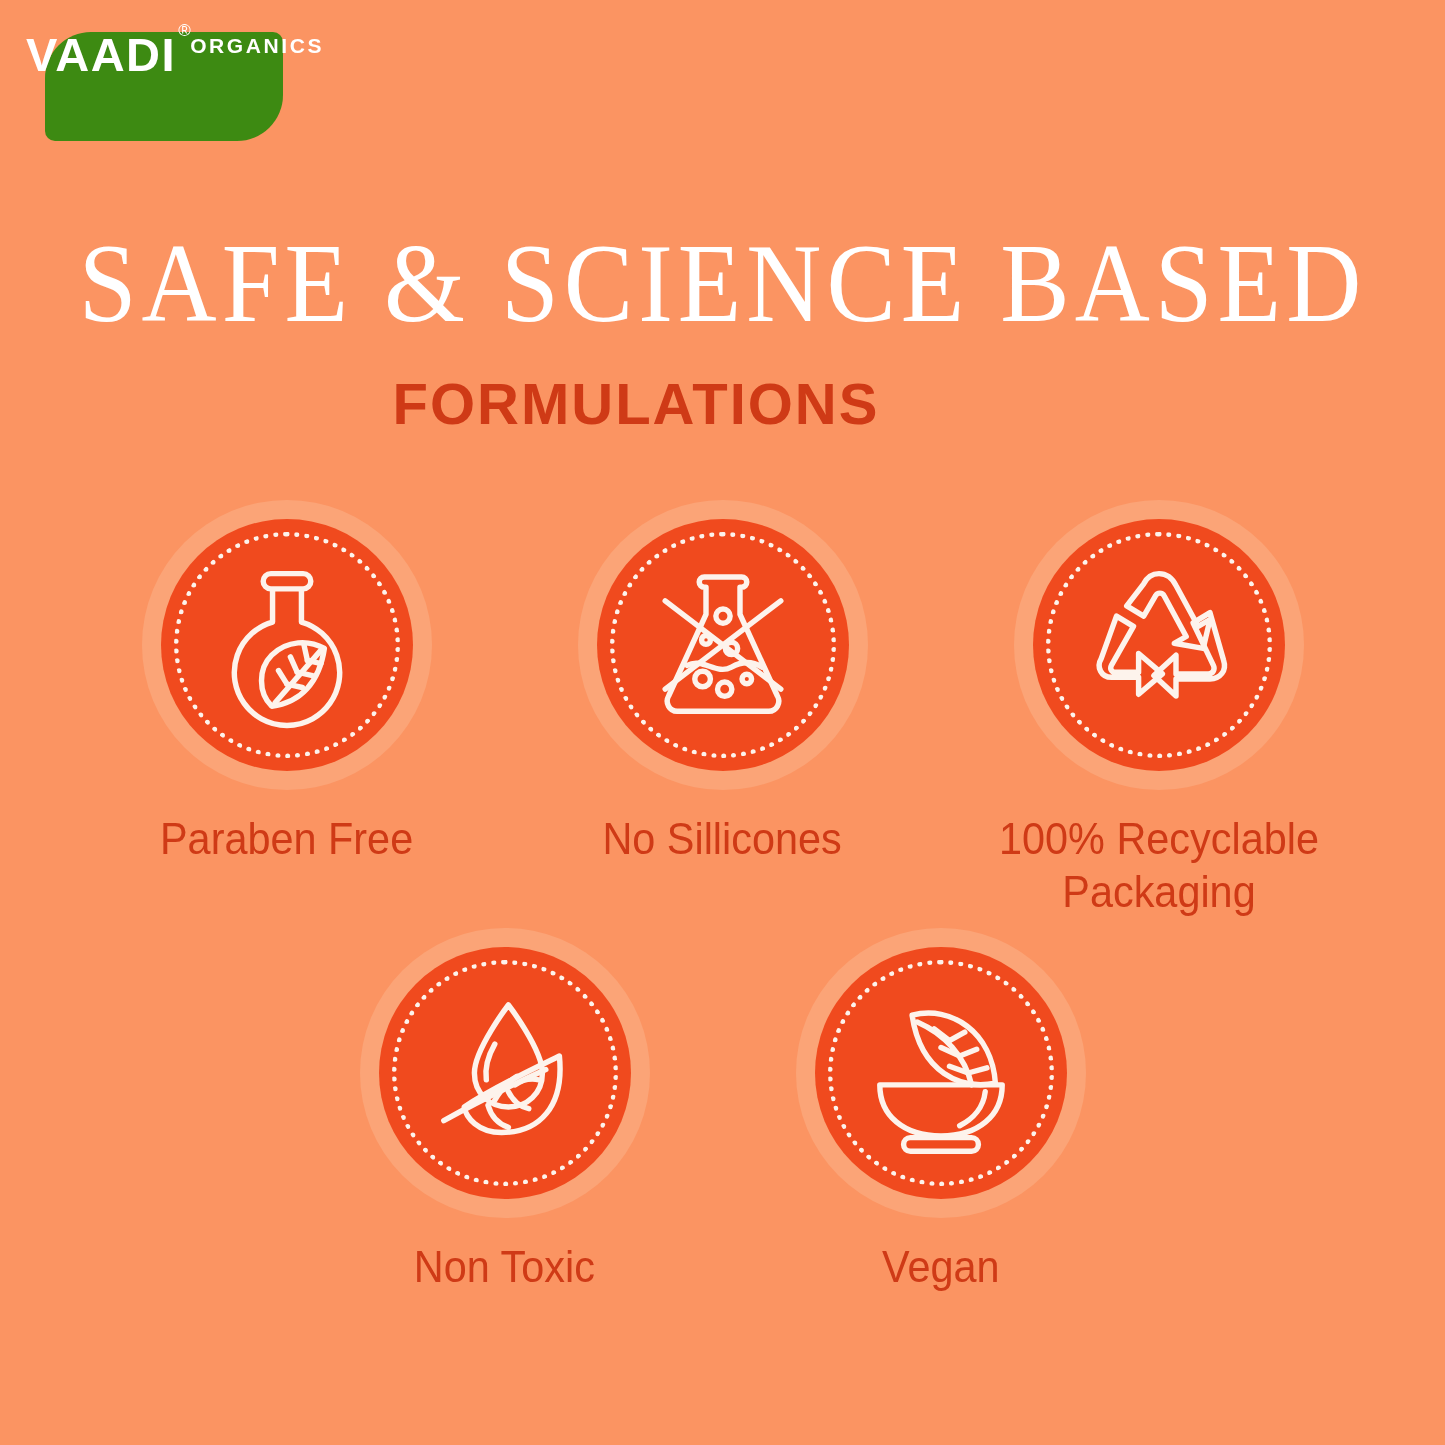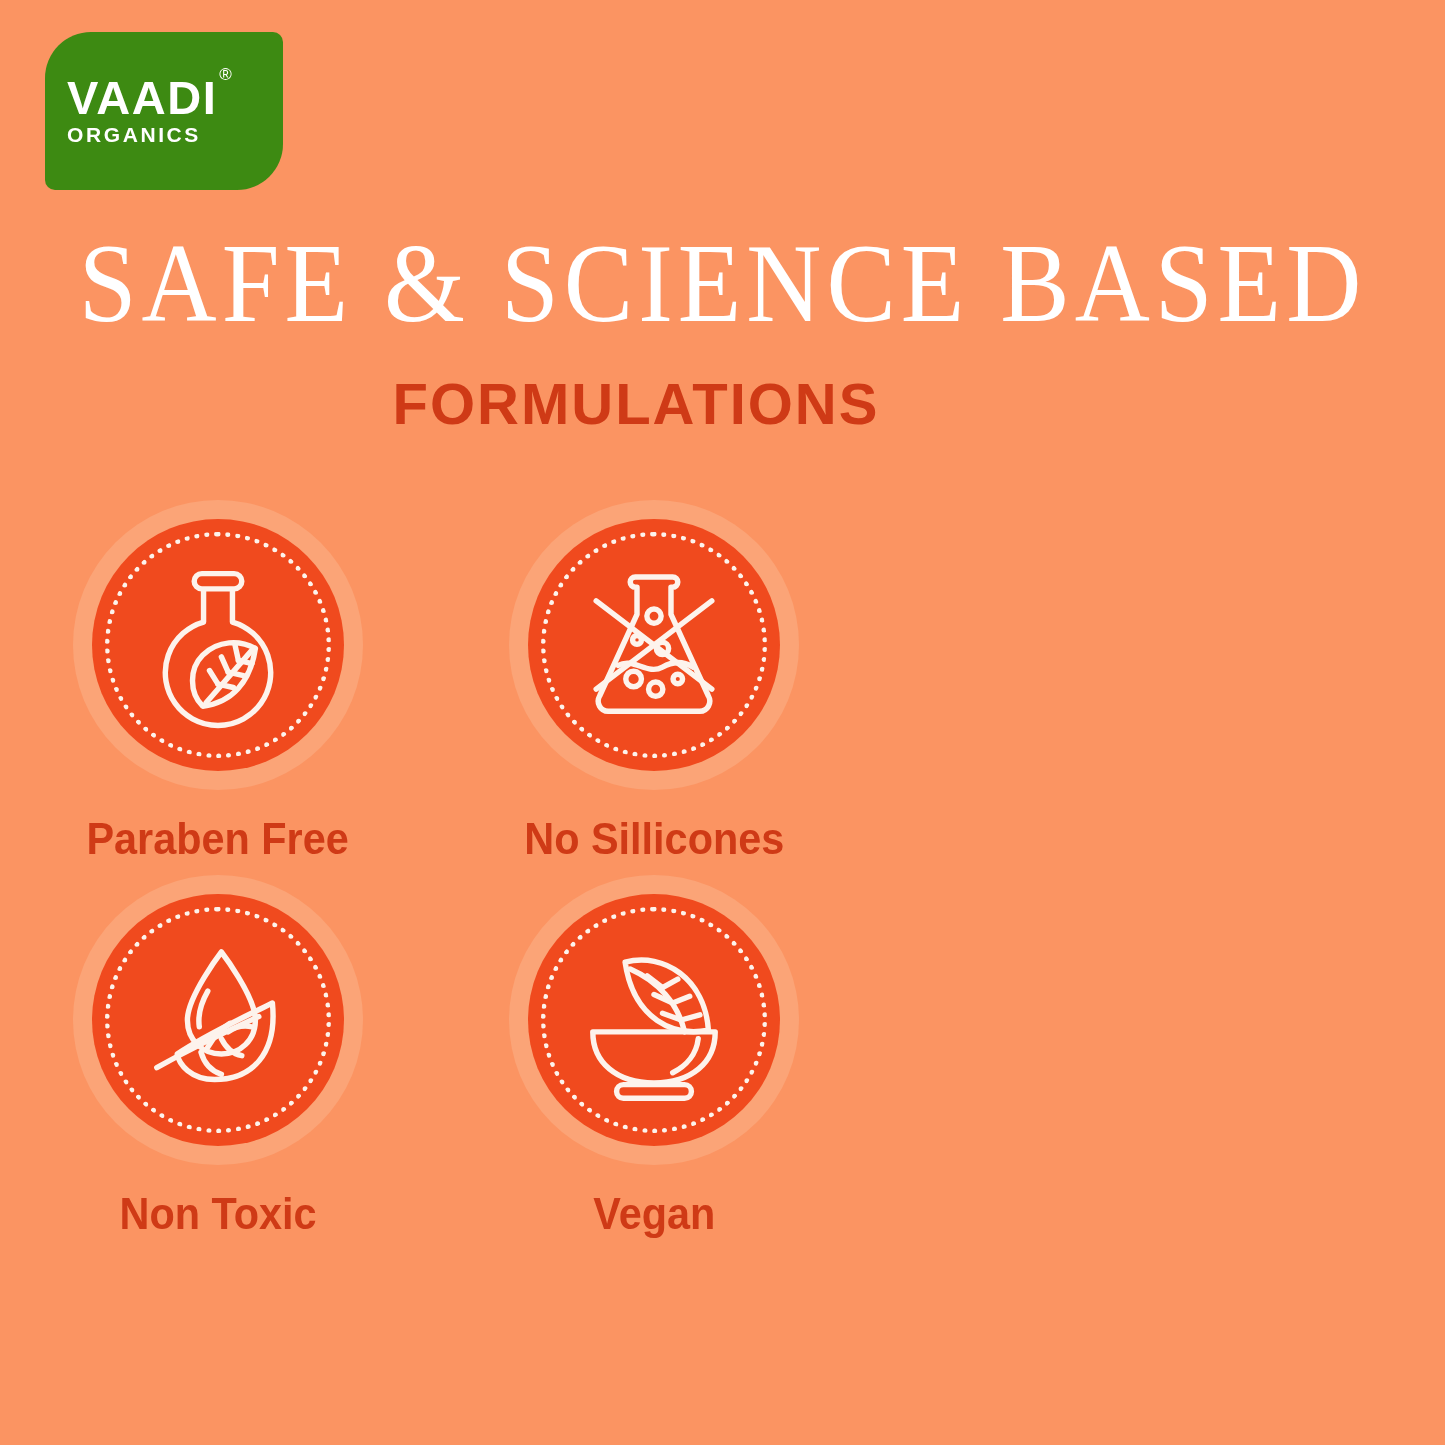--- a/index.html
+++ b/index.html
@@ -5,25 +5,25 @@
   html,body{margin:0;padding:0;}
   body{
     width:1445px;height:1445px;
     background:#fb9462;
     font-family:"Liberation Sans", sans-serif;
     overflow:hidden;
     position:relative;
   }
   
   .logo{
-    position:absolute;left:45px;top:32px;width:238px;height:158px;
+    position:absolute;left:45px;top:32px;width:238px;height:109px;
     background:#3d8a12;
     border-radius:46px 10px 46px 10px;
     box-sizing:border-box;
-    display:flex;flex-direction:column;
+    display:flex;flex-direction:row;
     justify-content:center;
     padding-left:22px;
   }
   .logo-main{
     color:#ffffff;
     font-size:47px;
     font-weight:bold;
     letter-spacing:1.5px;
     line-height:0.98;
     position:relative;
@@ -66,22 +66,22 @@
     font-weight:bold;
     letter-spacing:2px;
     line-height:1.1;
   }
   
   .grid{
     position:absolute;left:0;top:500px;width:1445px;
   }
   .row{
     display:flex;
+    justify-content:center;
     align-items:flex-start;
-    font-weight:bold;
   }
   .row.r1{margin-bottom:10px;}
   .cell{
     width:436px;
     display:flex;
     flex-direction:column;
     align-items:center;
   }
   .badge{
     width:290px;height:290px;
@@ -176,20 +176,38 @@
               <circle cx="64" cy="70" r="2.8"></circle>
               <path d="M16 24 L84 76"></path>
               <path d="M84 24 L16 76"></path>
             </svg>
           </div>
         </div>
       </div>
       <div class="label">No Sillicones</div>
     </div>
 
+    <div class="cell">
+      <div class="badge">
+        <div class="disc">
+          <div class="dots"></div>
+          <div class="glyph">
+            <svg viewBox="0 0 100 100" fill="none" stroke="#fdf3ec" stroke-width="3.2" stroke-linecap="round" stroke-linejoin="round">
+
+              <path d="M50 8 C55 8 58 11 60 15 L73 39 L80 35 L76 52 L59 49 L66 45 L53 21 C52 19 49 19 48 21 L41 33 L31 27 L41 14 C43 10 46 8 50 8 Z"></path>
+
+              <path d="M25 33 L35 39 L22 62 C21 64 22 66 24 66 L38 66 L38 55 L52 67 L38 79 L38 69 L22 69 C16 69 13 63 16 58 Z"></path>
+
+              <path d="M70 37 L80 31 L88 59 C90 65 86 70 80 70 L60 70 L60 80 L47 68 L60 56 L60 67 L79 67 C82 67 83 64 82 62 Z"></path>
+            </svg>
+          </div>
+        </div>
+      </div>
+      <div class="label">100% Recyclable Packaging</div>
+    </div>
 
   </div>
 
   <div class="row r2">
 
     <div class="cell">
       <div class="badge">
         <div class="disc">
           <div class="dots"></div>
           <div class="glyph">

